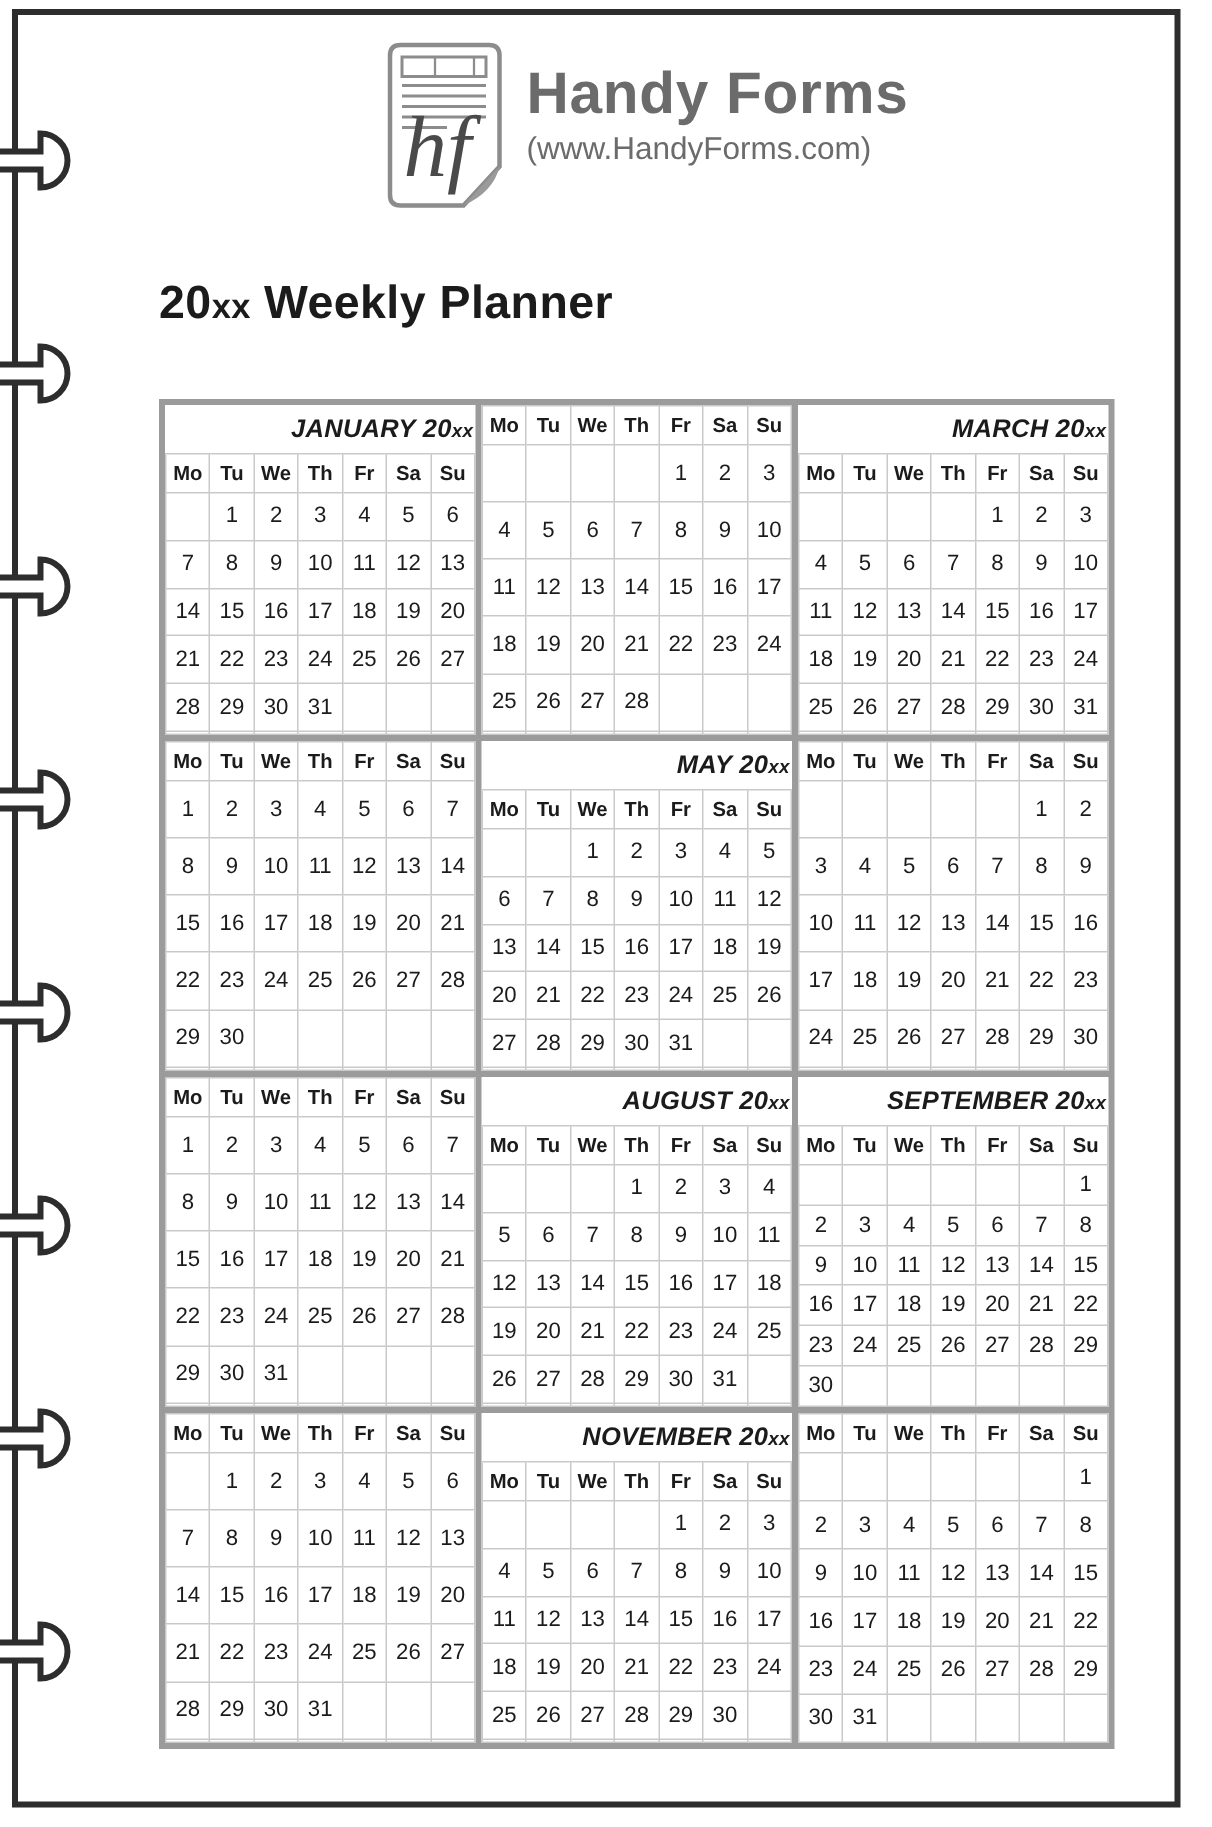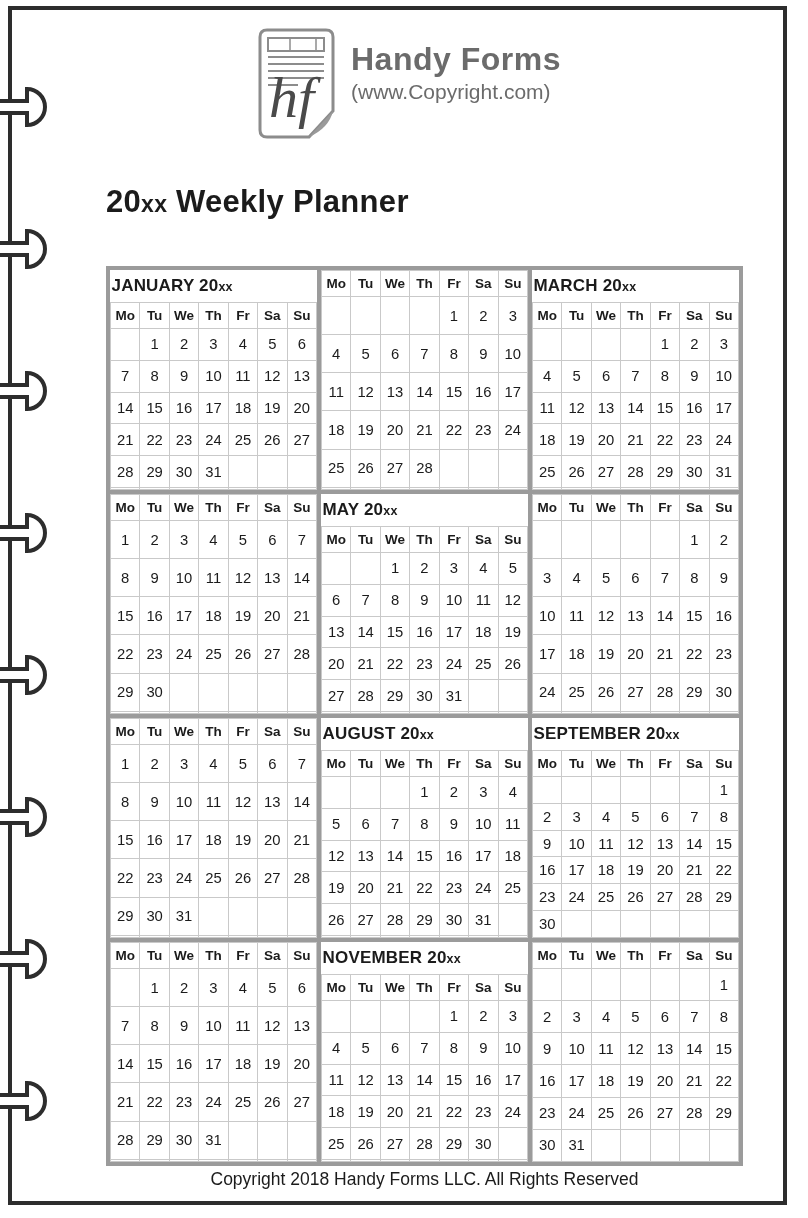--- a/index.html
+++ b/index.html
@@ -11,21 +11,21 @@
   .page-border {
     position:absolute; left:8px; top:6px; width:779px; height:1199px;
     border:4px solid var(--page-border,#2d2d2d); box-sizing:border-box;
   }
   .notch { position:absolute; left:0; z-index:3; }
 
   
   .logo-wrap { position:absolute; left:256px; top:27px; display:flex; gap:11px; z-index:2; }
   .brand-col { padding-top:15px; }
   .brand-name {
-    font-size:32px; font-weight:bold; color:var(--brand-gray,#6b6b6b);
+    font-size:39px; font-weight:bold; color:var(--brand-gray,#6b6b6b);
     letter-spacing:0.5px; line-height:1.1;text-align:center;
   }
   .brand-url { font-size:21px; color:var(--brand-gray,#6b6b6b); margin-top:3px; }
 
   
   .doc-title {
     position:absolute; left:106px; top:184px; width:637px; text-align:left;
     font-weight:bold; font-size:31px; color:var(--ink,#111); letter-spacing:0.3px;
   }
   .doc-title .xx { font-size:23px; font-weight:bold; }
@@ -38,21 +38,21 @@
     display:grid; grid-template-columns:repeat(3,1fr); grid-template-rows:repeat(4,1fr);
     gap:4px; padding:4px; box-sizing:border-box;
   }
   table.month {
     width:100%; height:100%; border-collapse:collapse; table-layout:fixed;
     background:#fff;
   }
   th.mtitle {
     height:30px; font-size:17px; font-weight:bold; color:var(--ink,#111);
     border:none; border-bottom:1px solid var(--grid-minor,#c9c9c9);
-    text-align:left; letter-spacing:0.2px;
+    text-align:right; letter-spacing:0.2px;font-style:italic;
   }
   th.mtitle .yrxx { font-size:12.5px; }
   th.wd {
     height:25px; font-size:13.5px; font-weight:bold; color:var(--ink,#111);
     border:1px solid var(--grid-minor,#c9c9c9); text-align:center; padding:0;
   }
   td.day {
     font-size:14.8px; color:var(--ink,#1b1b1b); text-align:center;
     border:1px solid var(--grid-minor,#c9c9c9); padding:0;
   }
@@ -105,21 +105,21 @@
       <line x1="60" y1="11" x2="60" y2="24" stroke="var(--logo-gray,#8c8c8c)" stroke-width="1.5"></line>
       <line x1="12" y1="30" x2="68" y2="30" stroke="var(--logo-gray,#8c8c8c)" stroke-width="2"></line>
       <line x1="12" y1="37" x2="68" y2="37" stroke="var(--logo-gray,#8c8c8c)" stroke-width="2"></line>
       <line x1="12" y1="44" x2="68" y2="44" stroke="var(--logo-gray,#8c8c8c)" stroke-width="2"></line>
       <line x1="12" y1="51" x2="68" y2="51" stroke="var(--logo-gray,#8c8c8c)" stroke-width="2"></line>
       <line x1="12" y1="58" x2="42" y2="58" stroke="var(--logo-gray,#8c8c8c)" stroke-width="2"></line>
       <text x="13" y="90" font-family="'Liberation Serif',serif" font-style="italic" font-size="58" fill="var(--monogram-gray,#4a4a4a)">hf</text>
     </svg>
     <div class="brand-col">
       <div class="brand-name">Handy Forms</div>
-      <div class="brand-url">(www.Copyright.com)</div>
+      <div class="brand-url">(www.HandyForms.com)</div>
     </div>
   </div>
 
   <div class="doc-title">
     <span>20</span><span class="xx">xx</span><span class="rest">Weekly Planner</span>
   </div>
 
   <div class="calendar">
       <table class="month">
         <thead>
@@ -962,15 +962,14 @@
             <td class="day"></td>
             <td class="day"></td>
             <td class="day"></td>
             <td class="day"></td>
             <td class="day"></td>
           </tr>
         </tbody>
       </table>
     </div>
 
-  <div class="copyright">Copyright 2018 Handy Forms LLC. All Rights Reserved</div>
 
 </div>
 
 </body></html>

